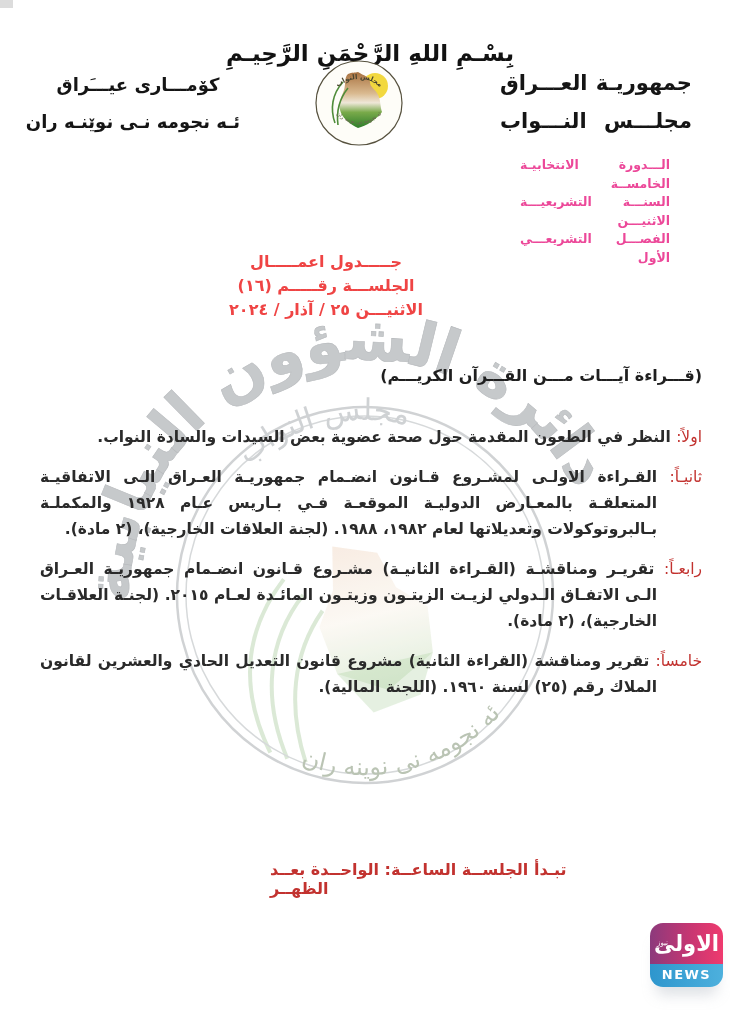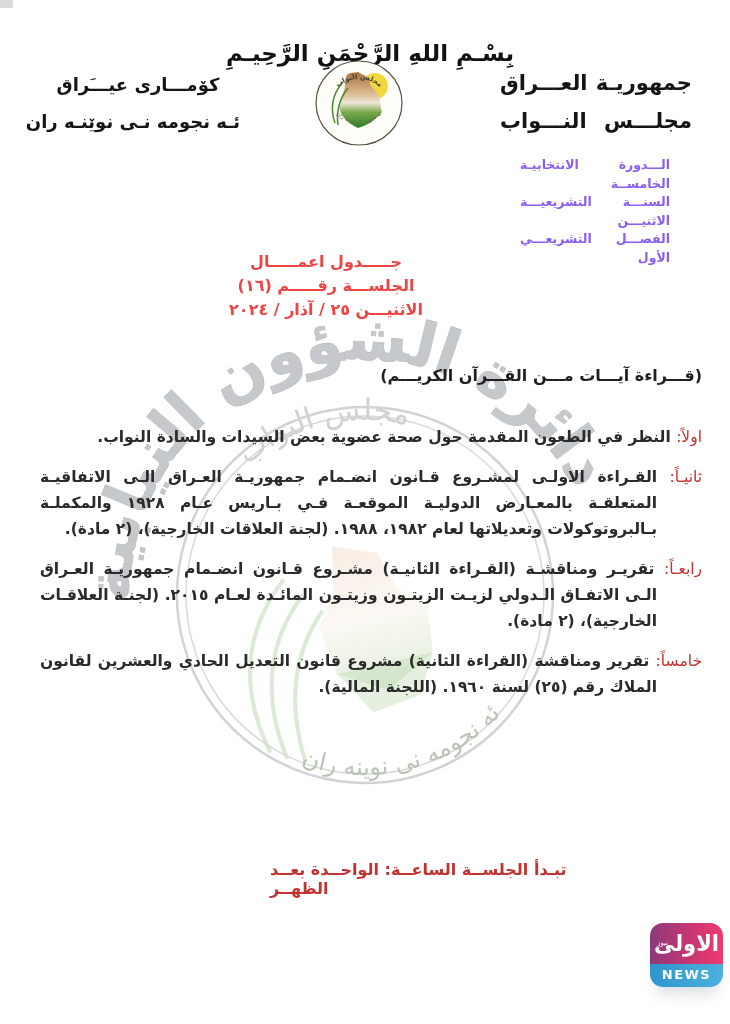--- a/index.html
+++ b/index.html
@@ -22,21 +22,21 @@
     font-size:21px; font-weight:bold; color:#151515; line-height:38px;
     text-align:justify; text-align-last:justify;
   }
   .hdr-left {
     left:36px; top:66px; width:204px; direction:rtl;
     font-size:18px; font-weight:bold; color:#151515; line-height:37px;
     text-align:center; white-space:nowrap;
   }
   .leg-info {
     right:60px; top:156px; width:150px; direction:rtl;
-    font-size:12.5px; font-weight:bold; color:#8b5cf6; line-height:18.5px;
+    font-size:12.5px; font-weight:bold; color:#ec4899; line-height:18.5px;
     text-align:justify; text-align-last:justify;
   }
   
   .agenda-title {
     left:228px; top:250px; width:196px; direction:rtl; text-align:center;
     font-size:16px; font-weight:bold; color:#ef4444; line-height:24px;
   }
   .quran-line {
     right:28px; top:366px; direction:rtl;
     font-size:16px; font-weight:bold; color:#1f1f1f;

